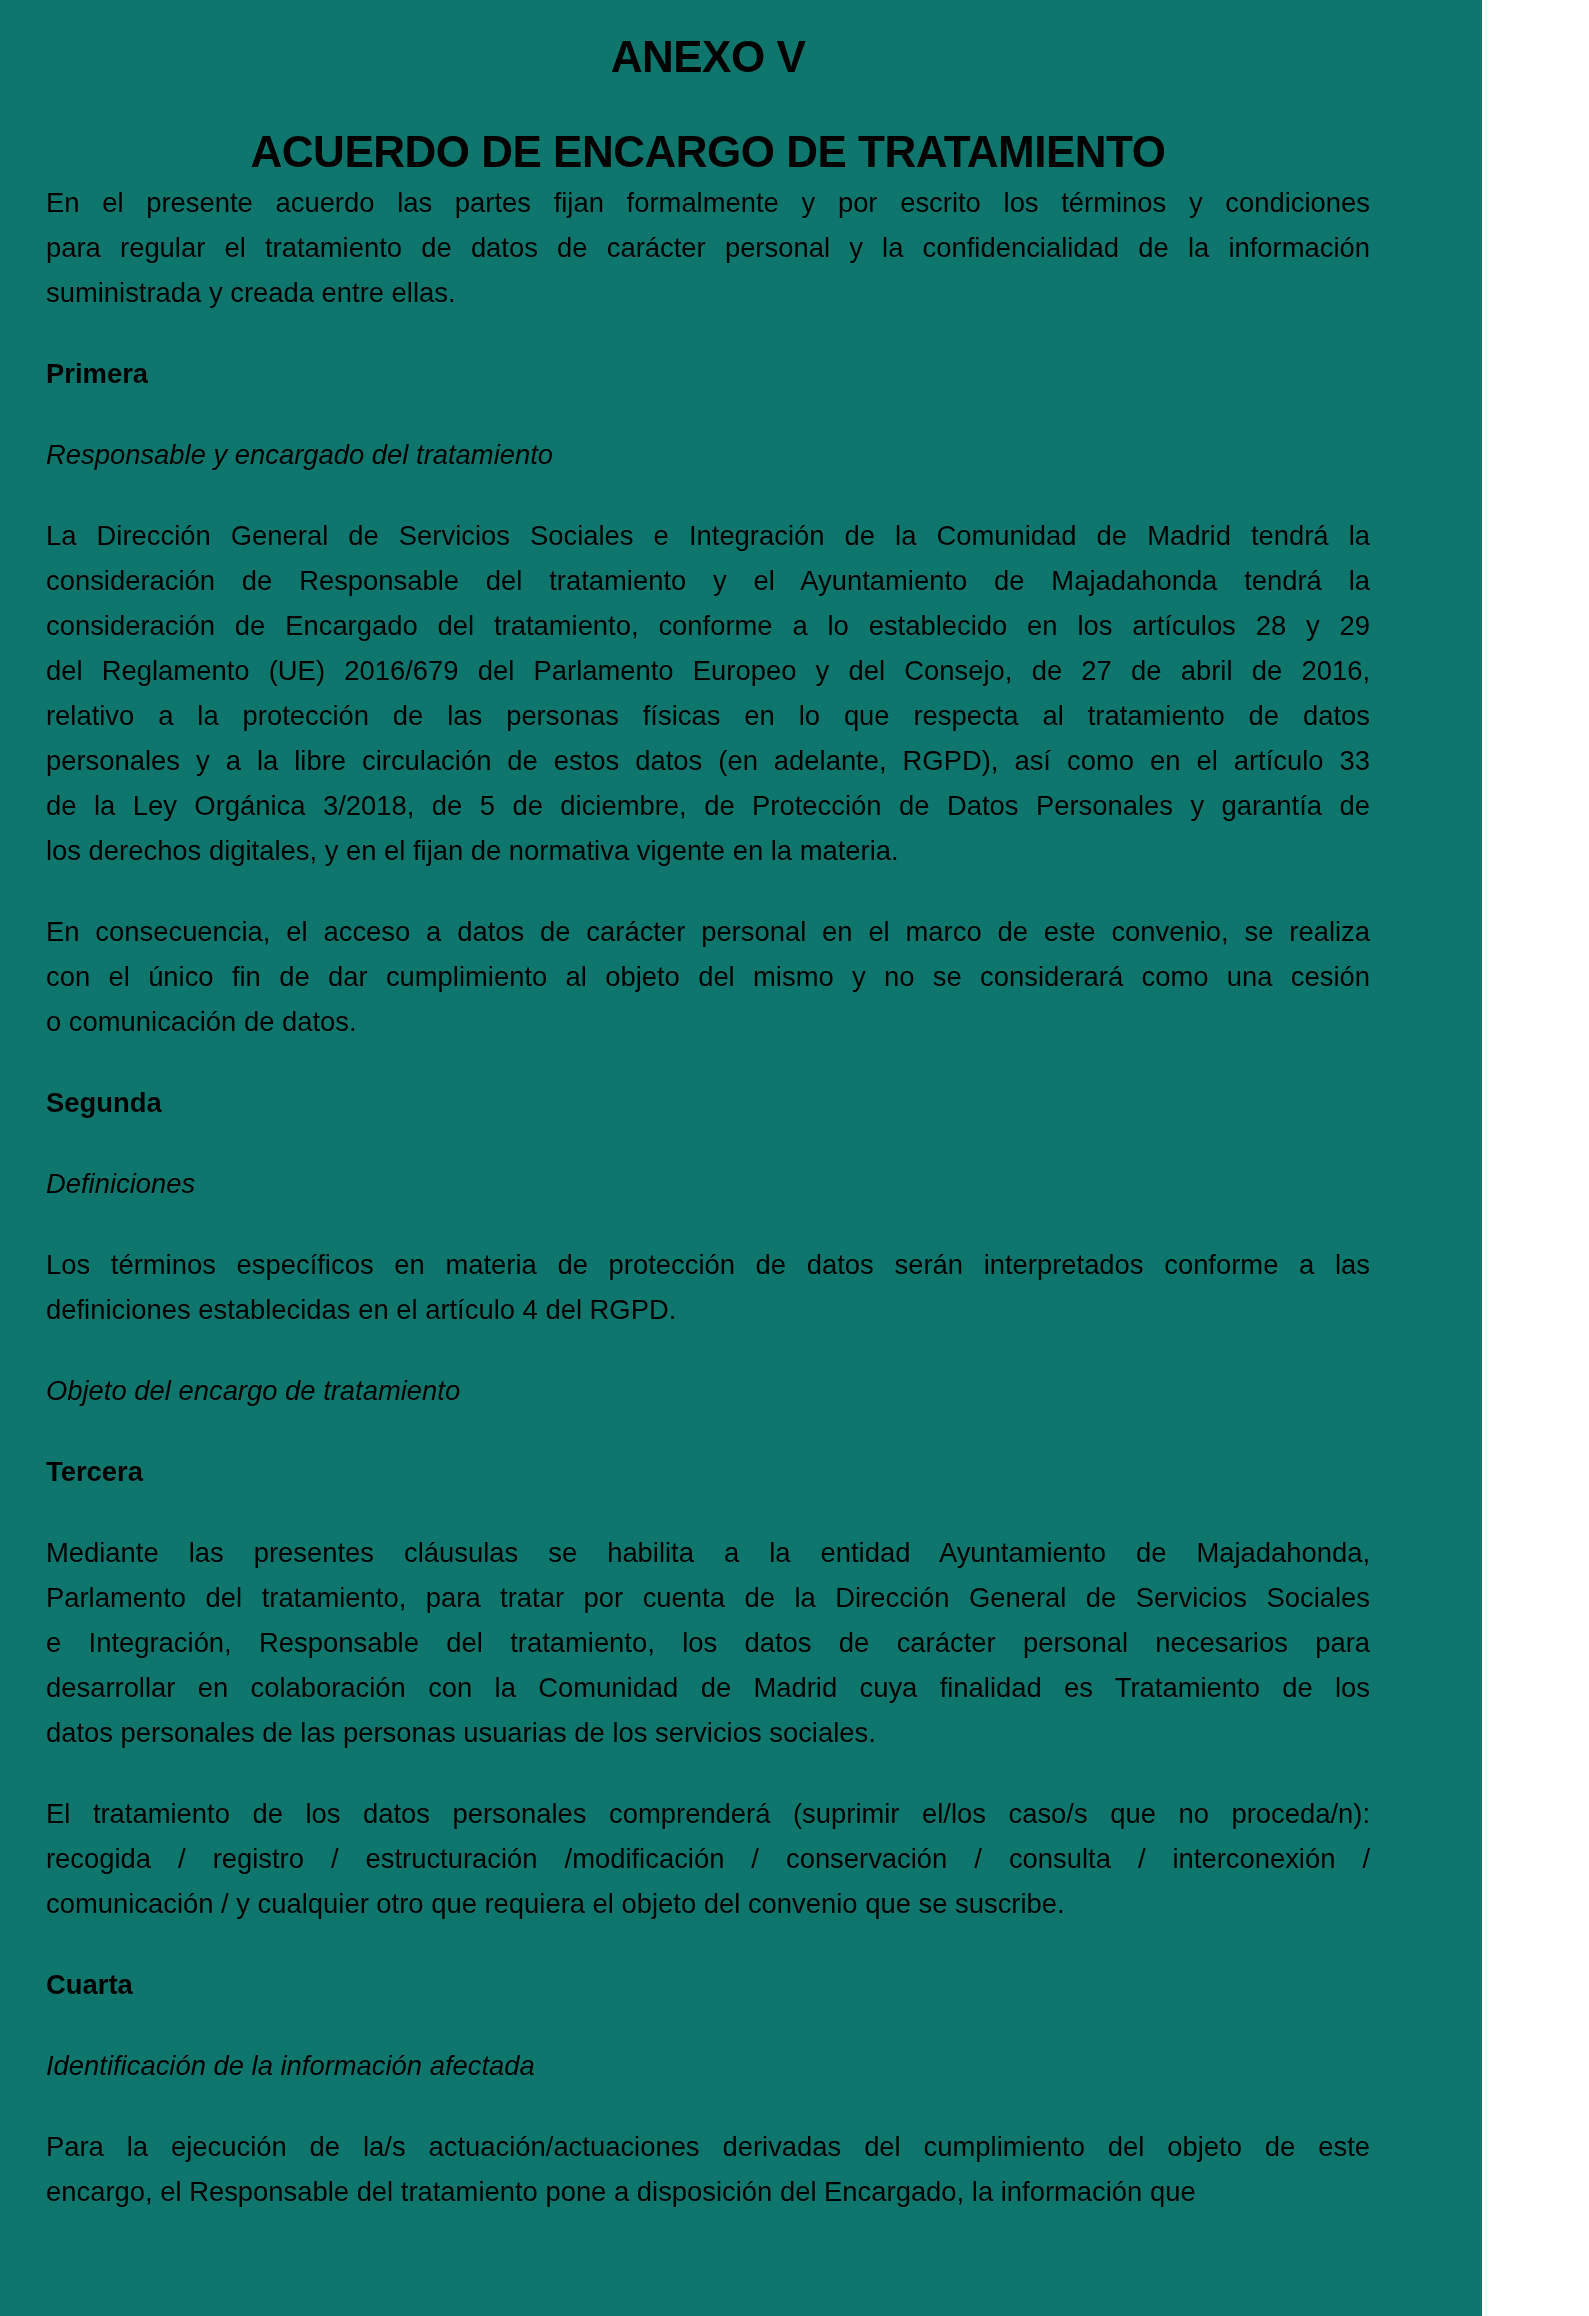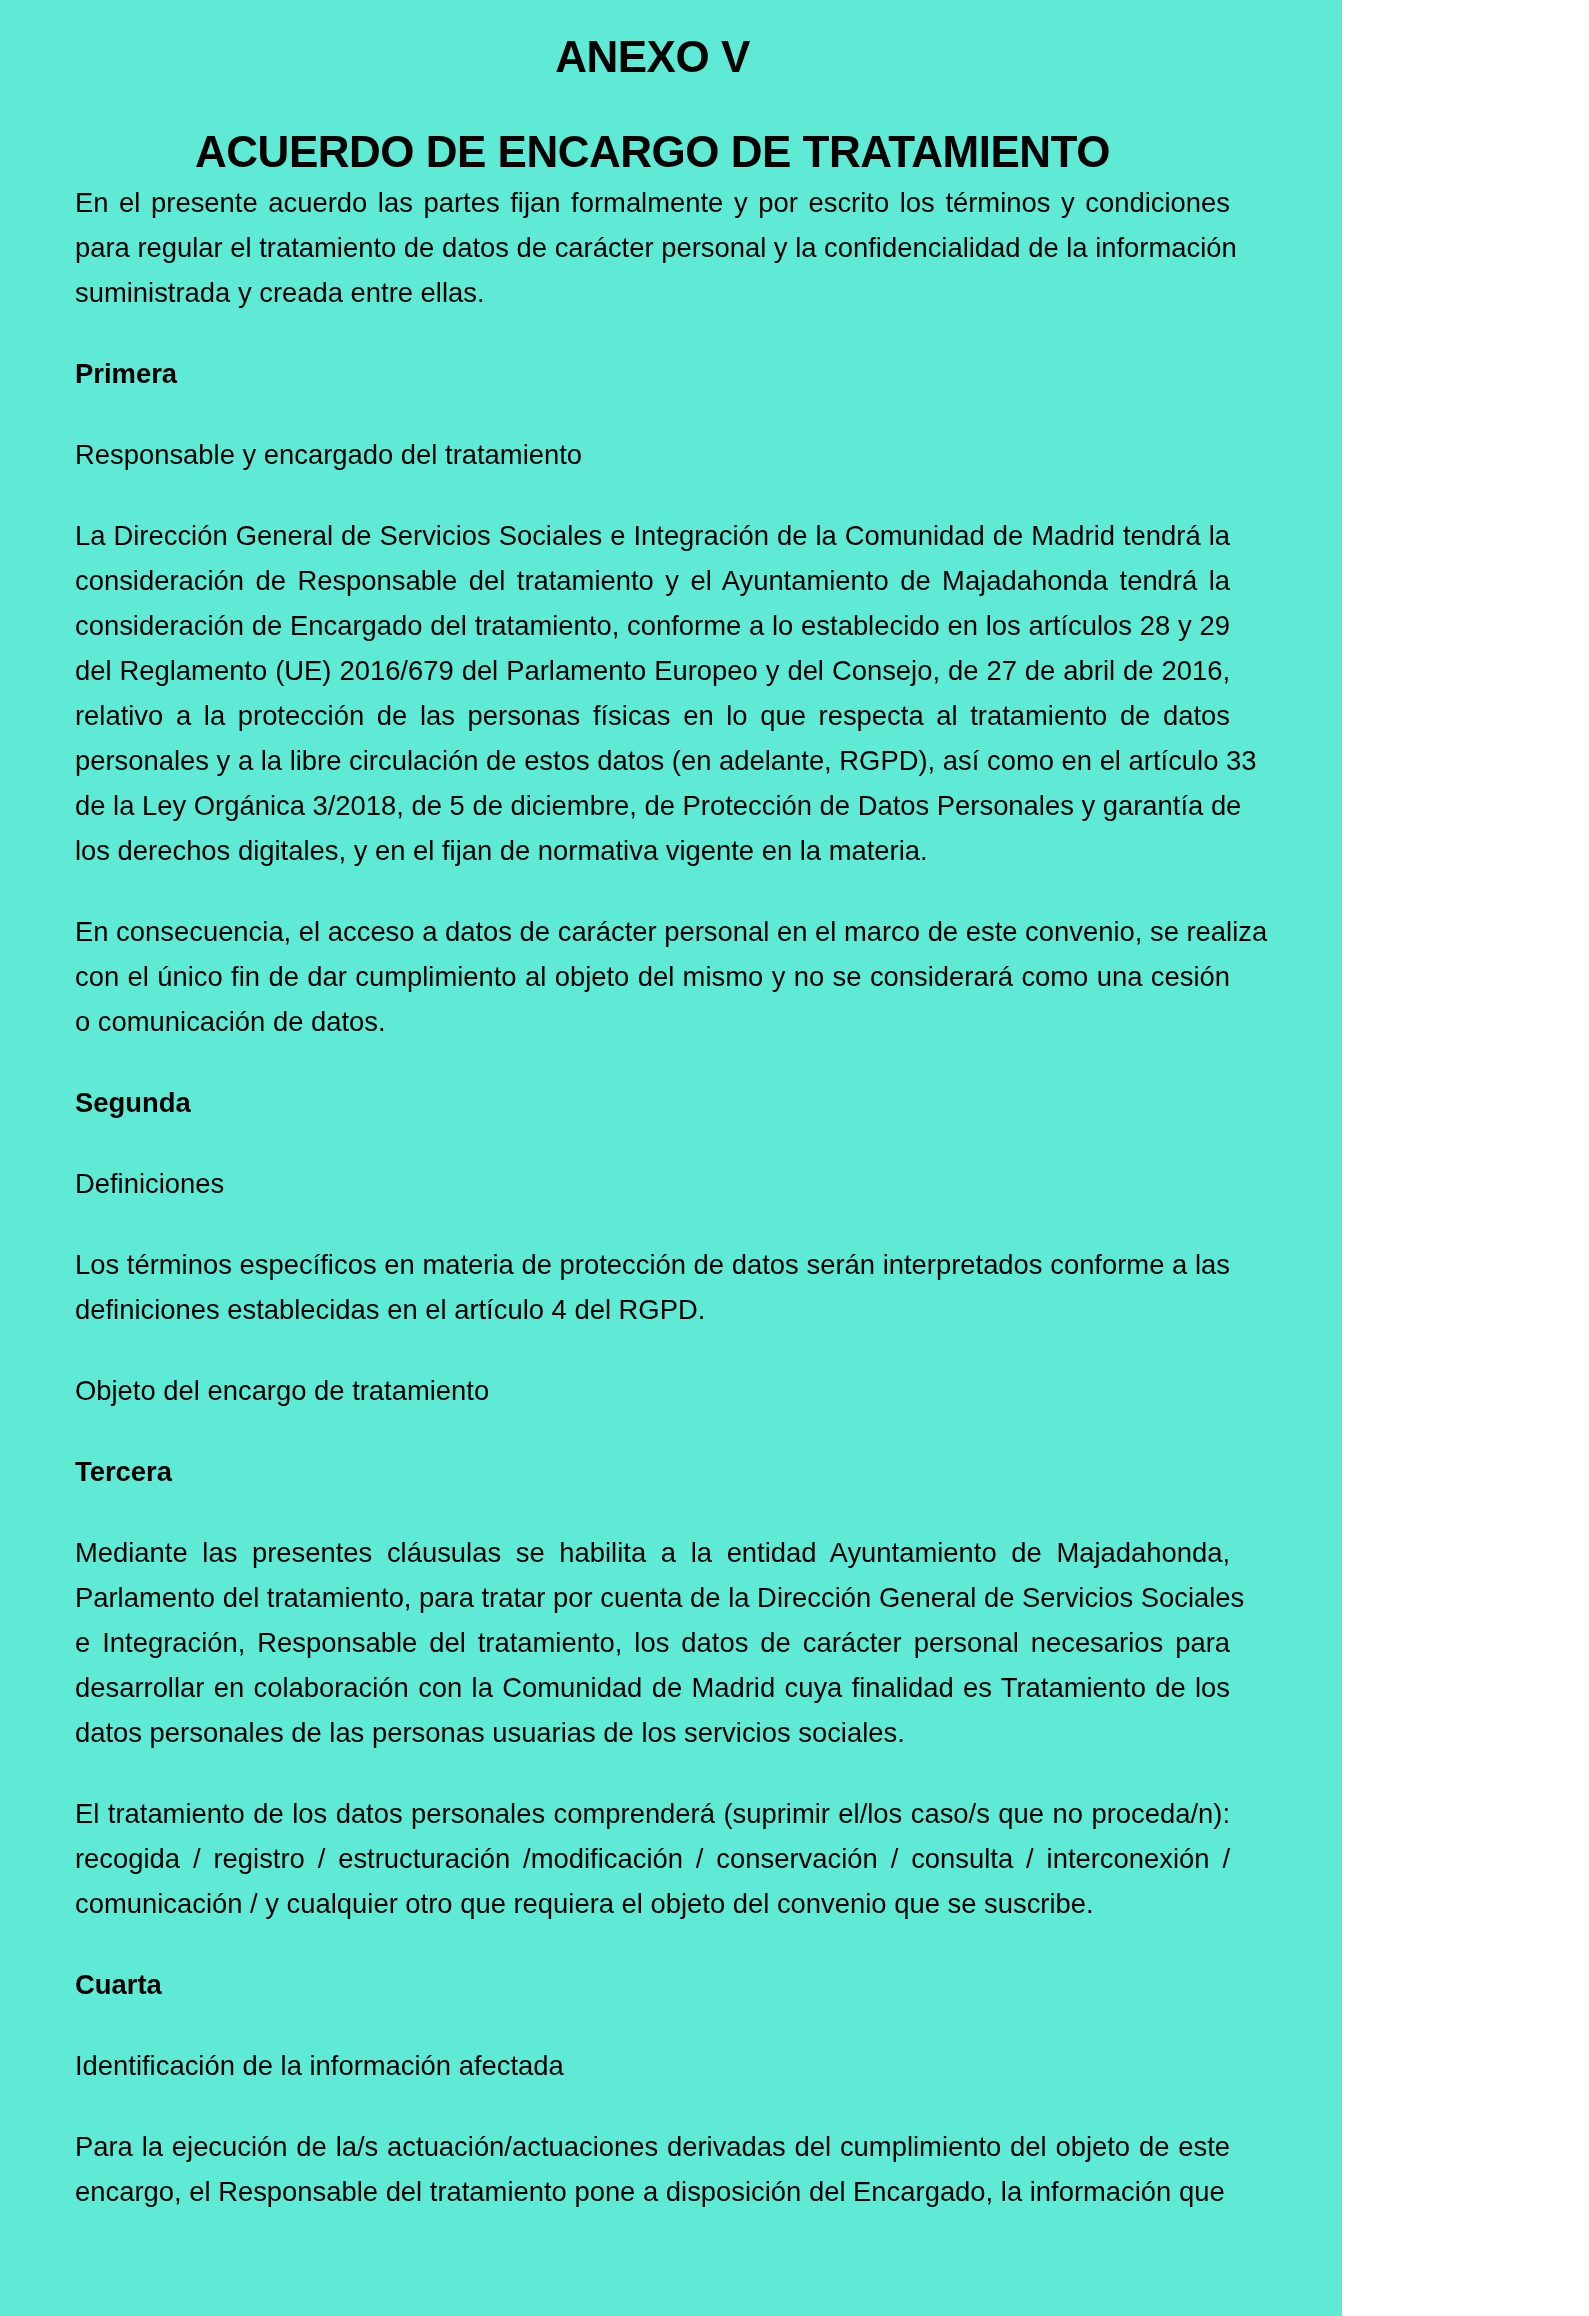--- a/index.html
+++ b/index.html
@@ -2,26 +2,26 @@
 <html lang="es" style="font-size:15px"><head>
 <meta charset="utf-8">
 <style>
   html, body {
     margin: 0;
     padding: 0;
     background: #ffffff;
   }
   .page {
     position: relative;
-    width: 1342px;
+    width: 1482px;
     height: 2317px;
     box-sizing: border-box;
-    background: #5eead4;
+    background: #0f766e;
     color: #000000;
-    padding: 28px 112px 0 75px;
+    padding: 28px 112px 0 46px;
     font-family: "Liberation Sans", "DejaVu Sans", sans-serif;
     overflow: hidden;
   }
   .doc-title {
     font-size: 44px;
     line-height: 57px;
     font-weight: bold;
     text-align: center;
     letter-spacing: -0.5px;
   }
@@ -43,20 +43,21 @@
     text-align-last: left;
   }
   .section-heading {
     font-size: 27.4px;
     line-height: 45px;
     font-weight: bold;
   }
   .section-subheading {
     font-size: 27.4px;
     line-height: 45px;
+    font-style: italic;
   }
 </style>
 </head>
 <body>
 
 <div class="page">
   <div class="doc-title first">ANEXO V</div>
   <div class="doc-title second">ACUERDO DE ENCARGO DE TRATAMIENTO</div>
   <div id="doc-body">
       <div class="block paragraph">

